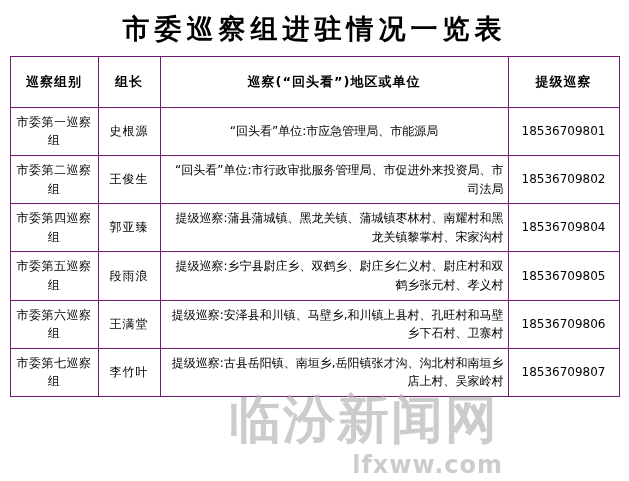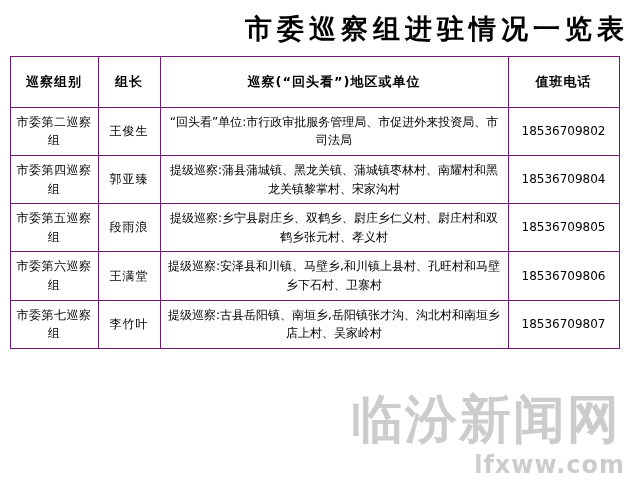--- a/index.html
+++ b/index.html
@@ -15,21 +15,21 @@
     overflow: hidden;
     position: relative;
   }
   #page {
     position: relative;
     width: 629px;
     height: 481px;
     box-sizing: border-box;
   }
   .title {
-    text-align: right;
+    text-align: center;
     font-family: "DejaVu Serif", "Liberation Serif", serif;
     font-weight: bold;
     font-size: 27px;
     letter-spacing: 5px;
     padding: 12px 0 10px 0;
     line-height: 1.25;
     white-space: nowrap;
   }
   table.main {
     border-collapse: collapse;
@@ -61,40 +61,40 @@
     font-size: 12.5px;
     line-height: 1.5;
     letter-spacing: 0.5px;
   }
   td.leader {
     text-align: center;
     font-size: 13px;
     letter-spacing: 1px;
   }
   td.area {
-    text-align: center;
+    text-align: right;
     font-size: 12px;
     line-height: 1.6;
     padding-left: 8px;
     padding-right: 6px;
   }
   td.area.centered {
     text-align: center;
   }
   td.phone {
     text-align: center;
     font-size: 12.5px;
     font-family: "DejaVu Sans", "Liberation Sans", sans-serif;
   }
   
   .watermark {
     position: absolute;
     left: 0;
     top: 0;
-    width: 629px;
+    width: 507px;
     height: 481px;
     pointer-events: none;
   }
   .wm-main {
     position: absolute;
     right: 8px;
     bottom: 26px;
     font-family: "DejaVu Serif", "Liberation Serif", serif;
     font-weight: bold;
     font-size: 52px;
@@ -127,24 +127,30 @@
       <col class="c0">
         <col class="c1">
         <col class="c2">
         <col class="c3">
     </colgroup>
     <thead>
       <tr>
         <th>巡察组别</th>
         <th>组长</th>
         <th>巡察(“回头看”)地区或单位</th>
-        <th>值班电话</th>
+        <th>提级巡察</th>
       </tr>
     </thead>
     <tbody>
+        <tr>
+          <td class="group">市委第一巡察组</td>
+          <td class="leader">史根源</td>
+          <td class="area centered">“回头看”单位:市应急管理局、市能源局</td>
+          <td class="phone">18536709801</td>
+        </tr>
         <tr>
           <td class="group">市委第二巡察组</td>
           <td class="leader">王俊生</td>
           <td class="area">“回头看”单位:市行政审批服务管理局、市促进外来投资局、市司法局</td>
           <td class="phone">18536709802</td>
         </tr>
         <tr>
           <td class="group">市委第四巡察组</td>
           <td class="leader">郭亚臻</td>
           <td class="area">提级巡察:蒲县蒲城镇、黑龙关镇、蒲城镇枣林村、南耀村和黑龙关镇黎掌村、宋家沟村</td>

